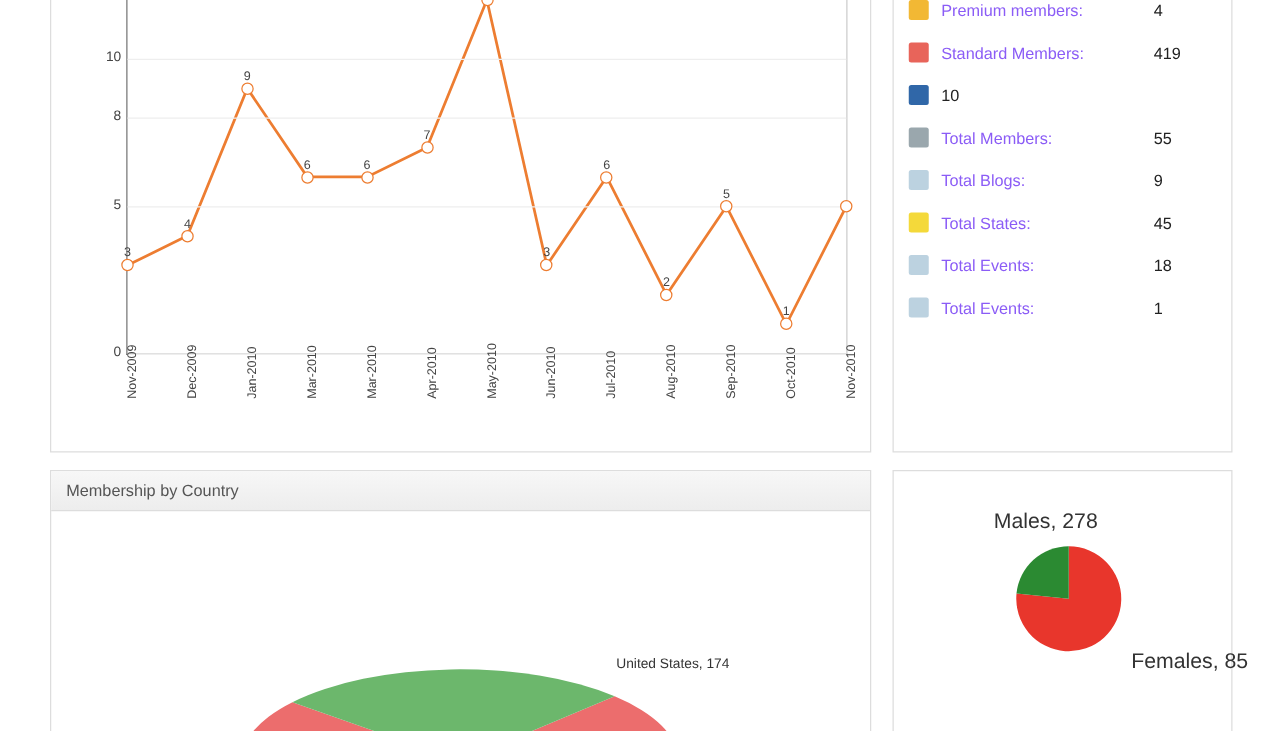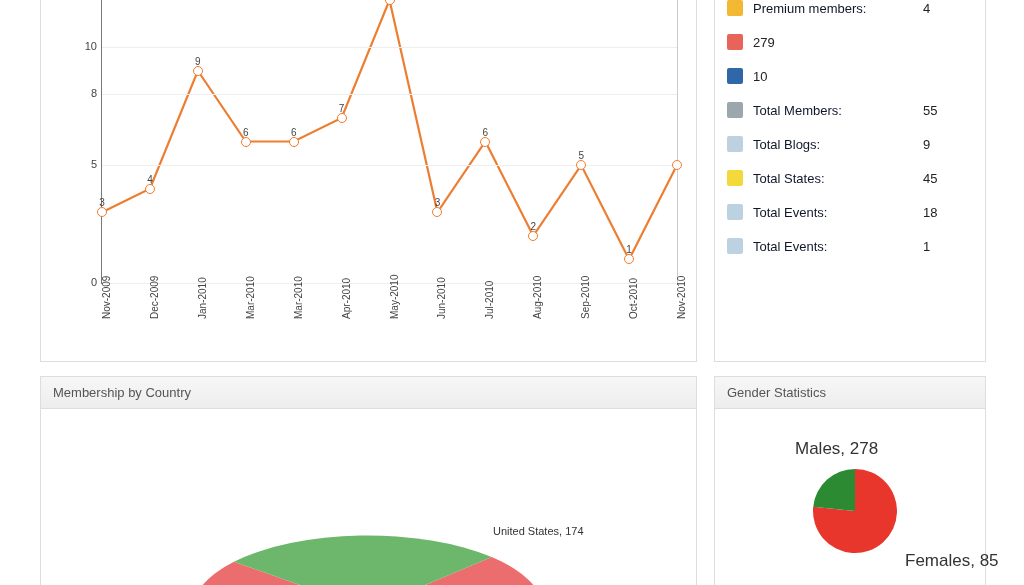--- a/index.html
+++ b/index.html
@@ -12,21 +12,21 @@
 .p-tr{left:714px;top:-10px;width:270px;height:370px}
 
 .p-bl{left:40px;top:376px;width:655px;height:250px}
 
 .p-br{left:714px;top:376px;width:270px;height:250px}
 
 
 .stats{padding:0 12px}
 .stat-row{display:flex;align-items:center;height:34px;font-size:13px}
 .icon{width:16px;height:16px;margin-right:10px;flex:0 0 16px;border-radius:2px}
-.stat-label{flex:1;color:#0f172a}
+.stat-label{flex:1;color:#8b5cf6}
 .stat-val{width:50px;color:#222}
 
 
 .lc{position:relative;margin:8px 18px 0 18px;height:350px}
 .lc-plot{position:absolute;left:42px;top:0;width:575px;height:283px;border-left:1px solid #777;border-bottom:1px solid #777;border-top:1px solid #ccc;border-right:1px solid #ccc}
 .grid-h{position:absolute;left:0;right:0;height:0;border-top:1px solid #eee}
 .ytick{position:absolute;left:0;width:38px;text-align:right;font-size:11px;color:#444;transform:translateY(-50%)}
 .xlab{position:absolute;top:290px;width:60px;transform:rotate(-90deg) translateX(-50%);transform-origin:left top;font-size:10px;color:#444;white-space:nowrap}
 .ptlab{position:absolute;font-size:10px;color:#444;transform:translate(-50%,-100%)}
 .dot{position:absolute;width:8px;height:8px;border:1.5px solid #ed7d31;background:#fff;border-radius:50%;transform:translate(-50%,-50%)}
@@ -113,21 +113,22 @@
 
   <div class="panel p-tr">
     <div class="stats" id="statslist">
         <div class="stat-row">
           <span class="icon" style="background: rgb(242, 184, 52);"></span>
           <span class="stat-label">Premium members:</span>
           <span class="stat-val">4</span>
         </div>
         <div class="stat-row">
           <span class="icon" style="background: rgb(232, 100, 90);"></span>
-          <span class="stat-val">279</span>
+          <span class="stat-label">Standard Members:</span>
+          <span class="stat-val">419</span>
         </div>
         <div class="stat-row">
           <span class="icon" style="background: rgb(48, 103, 168);"></span>
           <span class="stat-val">10</span>
         </div>
         <div class="stat-row">
           <span class="icon" style="background: rgb(154, 167, 173);"></span>
           <span class="stat-label">Total Members:</span>
           <span class="stat-val">55</span>
         </div>
@@ -161,21 +162,20 @@
         <g transform="translate(327,160) scale(1,0.42)">
           <path id="cp-red" fill="#EC6D6D" d="M0,0 L123.74368670764582,-123.74368670764581 A175,175 0 1 1 -134.05777754582115,-112.48783169514437 Z"></path>
           <path id="cp-green" fill="#6CB76C" d="M0,0 L-134.05777754582112,-112.48783169514441 A175,175 0 0 1 123.74368670764582,-123.74368670764581 Z"></path>
         </g>
       </svg>
       <div class="cp-lab" style="left:452px;top:76px">United States, 174</div>
     </div>
   </div>
 
   <div class="panel p-br">
-    <div class="panel-hd">Gender Statistics</div>
     <div class="gp">
       <div class="gp-lab" style="left:60px;top:0">Males, 278</div>
       <svg width="230" height="140">
         <g transform="translate(120,72)">
           <path id="gp-red" fill="#E8362C" d="M0,0 L2.5717582782094417e-15,-42 A42,42 0 1 1 -41.79215339053455,-4.173237949366372 Z"></path>
           <path id="gp-green" fill="#2B8A32" d="M0,0 L-41.79215339053455,-4.173237949366372 A42,42 0 0 1 -7.715274834628325e-15,-42 Z"></path>
         </g>
       </svg>
       <div class="gp-lab" style="left:170px;top:112px">Females, 85</div>
     </div>

